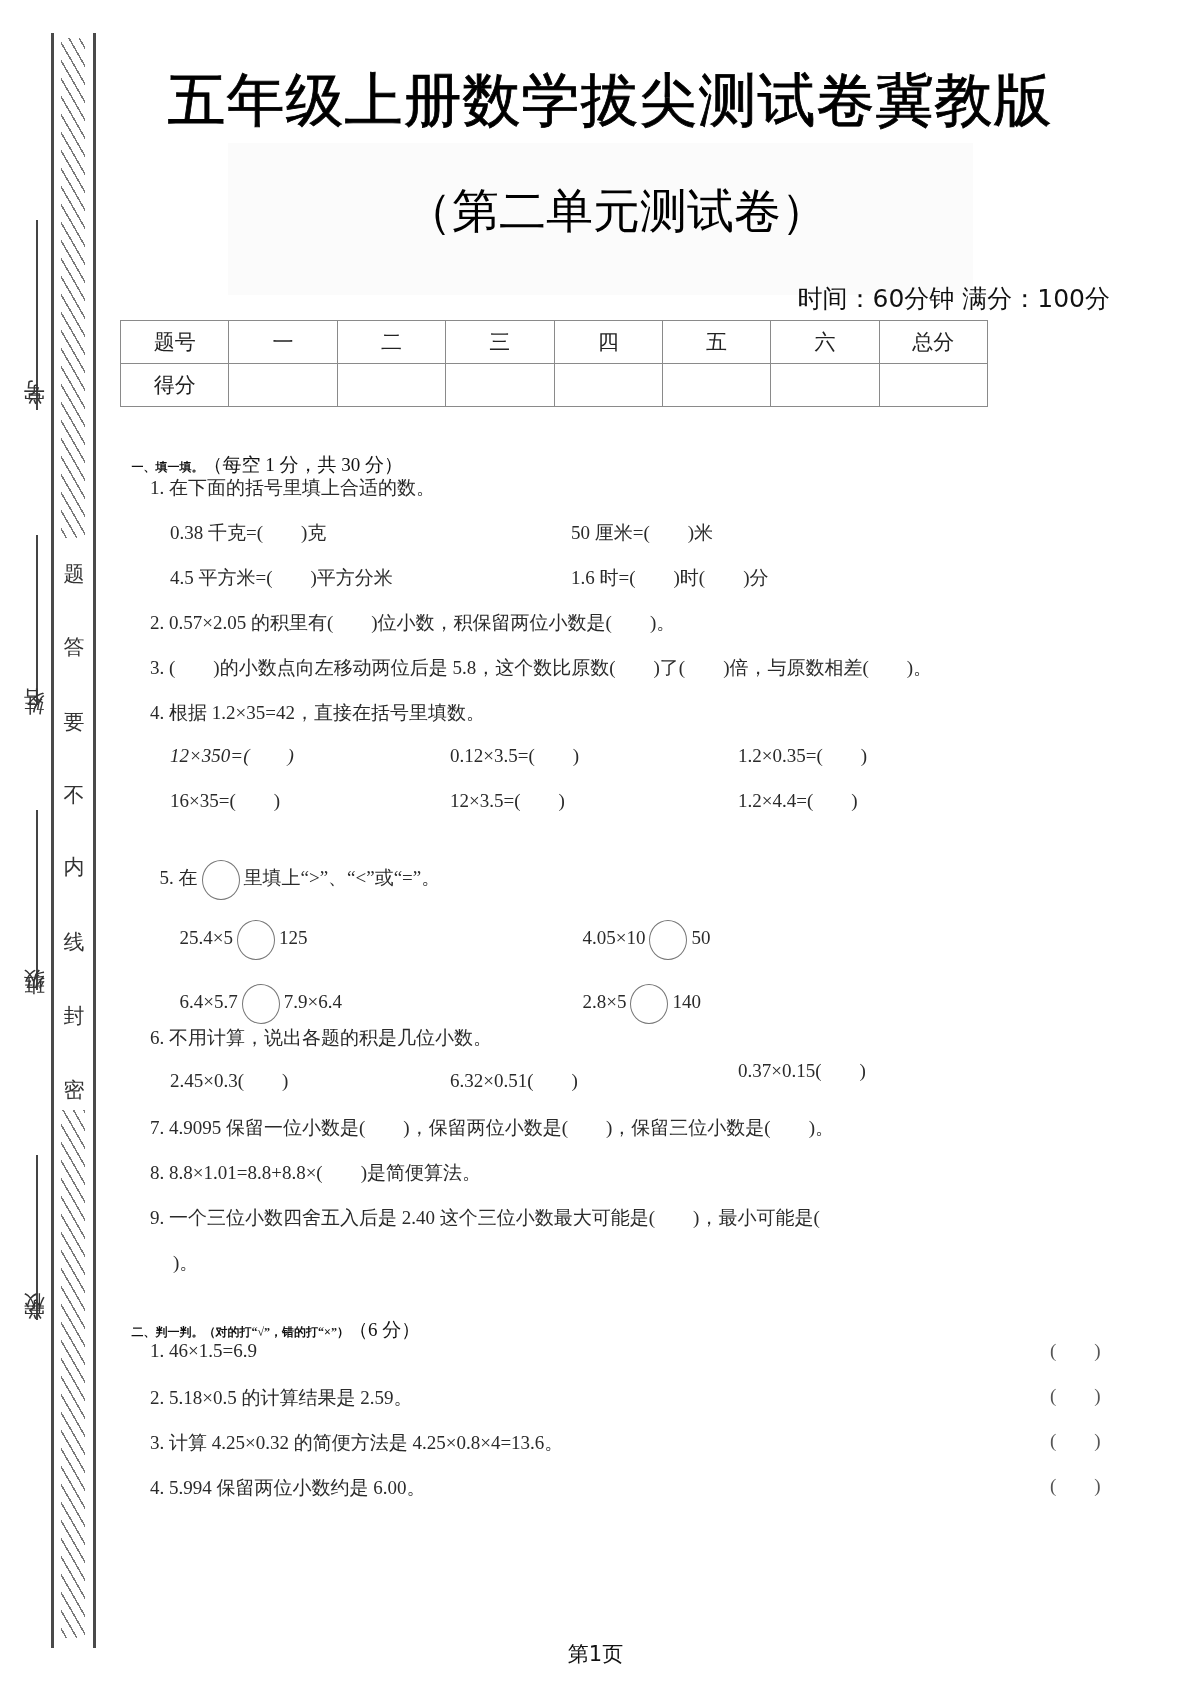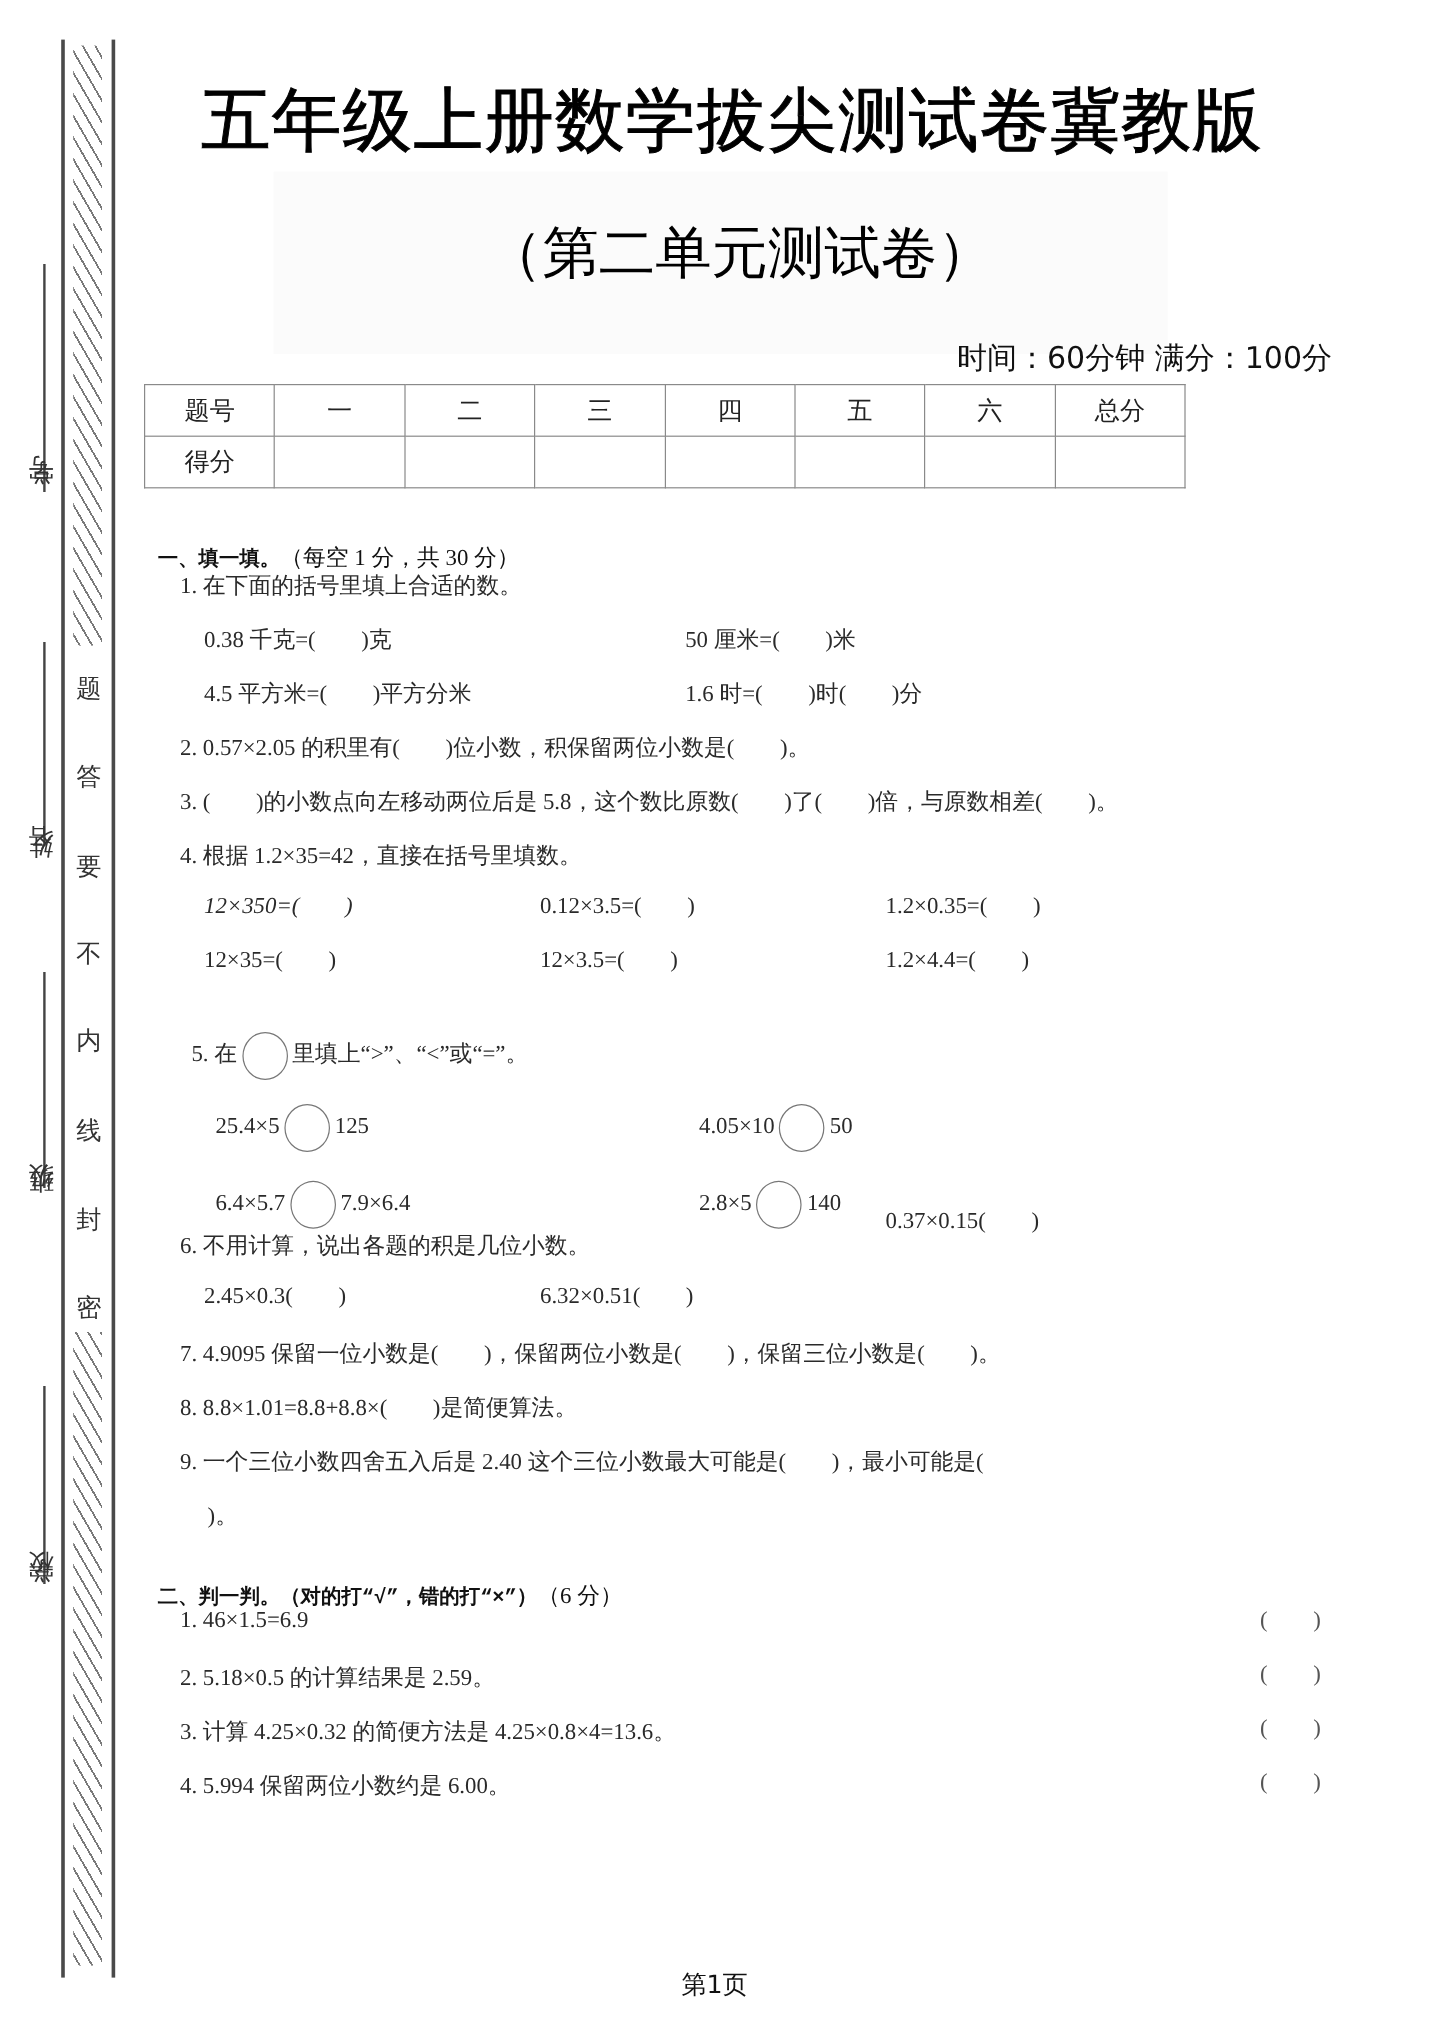--- a/index.html
+++ b/index.html
@@ -25,21 +25,21 @@
     .subtitle { position: absolute; left: 244px; top: 180px; width: 745px; text-align: center; font-family: "DejaVu Sans", sans-serif; font-size: 47px; color: #000; }
     .timeinfo { position: absolute; right: 81px; top: 282px; font-family: "DejaVu Sans", sans-serif; font-size: 25px; color: #111; }
 
     
     table.score { position: absolute; left: 120px; top: 320px; width: 868px; border-collapse: collapse; font-family: "DejaVu Sans", sans-serif; font-size: 21px; color: #222; }
     table.score td { border: 1.5px solid #8a8a8a; height: 43px; text-align: center; width: 124px; }
 
     
     .line { position: absolute; font-size: 19px; color: #2a2a2a; white-space: pre; }
     .section-head { position: absolute; left: 122px; font-size: 19px; color: #111; white-space: pre; }
-    .section-head b { font-family: Liberation Mono, monospace; font-weight: bold; font-size: 17px; }
+    .section-head b { font-family: Liberation Serif, serif; font-weight: bold; font-size: 12px; }
     .circ { display: inline-block; width: 38px; height: 40px; border: 1.3px solid #777; border-radius: 50%; vertical-align: middle; margin: 0 4px; }
     .judge { position: absolute; left: 1050px; font-size: 19px; color: #555; white-space: pre; }
     .pagenum { position: absolute; left: 0; width: 1191px; top: 1640px; text-align: center; font-family: "DejaVu Sans", sans-serif; font-size: 21px; color: #111; }
   </style>
 </head>
 <body>
 
 <div>
   <div class="strip-line" style="left:51px; top:33px; height:1615px;"></div>
   <div class="strip-line" style="left:93px; top:33px; height:1615px;"></div>
@@ -108,21 +108,21 @@
 <div class="line" style="left:170px; top:565px;">4.5 平方米=(        )平方分米</div>
 <div class="line" style="left:571px; top:565px;">1.6 时=(        )时(        )分</div>
 
 <div class="line" style="left:150px; top:610px;">2. 0.57×2.05 的积里有(        )位小数，积保留两位小数是(        )。</div>
 <div class="line" style="left:150px; top:655px;">3. (        )的小数点向左移动两位后是 5.8，这个数比原数(        )了(        )倍，与原数相差(        )。</div>
 
 <div class="line" style="left:150px; top:700px;">4. 根据 1.2×35=42，直接在括号里填数。</div>
 <div class="line" style="left:170px; top:745px;font-style:italic;">12×350=(        )</div>
 <div class="line" style="left:450px; top:745px;">0.12×3.5=(        )</div>
 <div class="line" style="left:738px; top:745px;">1.2×0.35=(        )</div>
-<div class="line" style="left:170px; top:790px;">12×35=(        )</div>
+<div class="line" style="left:170px; top:790px;">16×35=(        )</div>
 <div class="line" style="left:450px; top:790px;">12×3.5=(        )</div>
 <div class="line" style="left:738px; top:790px;">1.2×4.4=(        )</div>
 
 <div class="line" style="left:150px; top:838px;">
   <span>5. 在</span><span class="circ"></span><span>里填上“&gt;”、“&lt;”或“=”。</span>
 </div>
 
 <div class="line" style="left:170px; top:898px;">
   <span>25.4×5</span><span class="circ"></span><span>125</span>
 </div>
@@ -132,21 +132,21 @@
 <div class="line" style="left:170px; top:962px;">
   <span>6.4×5.7</span><span class="circ"></span><span>7.9×6.4</span>
 </div>
 <div class="line" style="left:573px; top:962px;">
   <span>2.8×5</span><span class="circ"></span><span>140</span>
 </div>
 
 <div class="line" style="left:150px; top:1025px;">6. 不用计算，说出各题的积是几位小数。</div>
 <div class="line" style="left:170px; top:1070px;">2.45×0.3(        )</div>
 <div class="line" style="left:450px; top:1070px;">6.32×0.51(        )</div>
-<div class="line" style="left:738px; top:1007px;text-align:right;">0.37×0.15(        )</div>
+<div class="line" style="left:738px; top:1060px;text-align:right;">0.37×0.15(        )</div>
 
 <div class="line" style="left:150px; top:1115px;">7. 4.9095 保留一位小数是(        )，保留两位小数是(        )，保留三位小数是(        )。</div>
 <div class="line" style="left:150px; top:1160px;">8. 8.8×1.01=8.8+8.8×(        )是简便算法。</div>
 <div class="line" style="left:150px; top:1205px;">9. 一个三位小数四舍五入后是 2.40 这个三位小数最大可能是(        )，最小可能是(</div>
 <div class="line" style="left:173px; top:1250px;">)。</div>
 
 <div class="section-head" style="top:1295px;">
   <b>二、判一判。（对的打“√”，错的打“×”）</b><span>（6 分）</span>
 </div>
 

